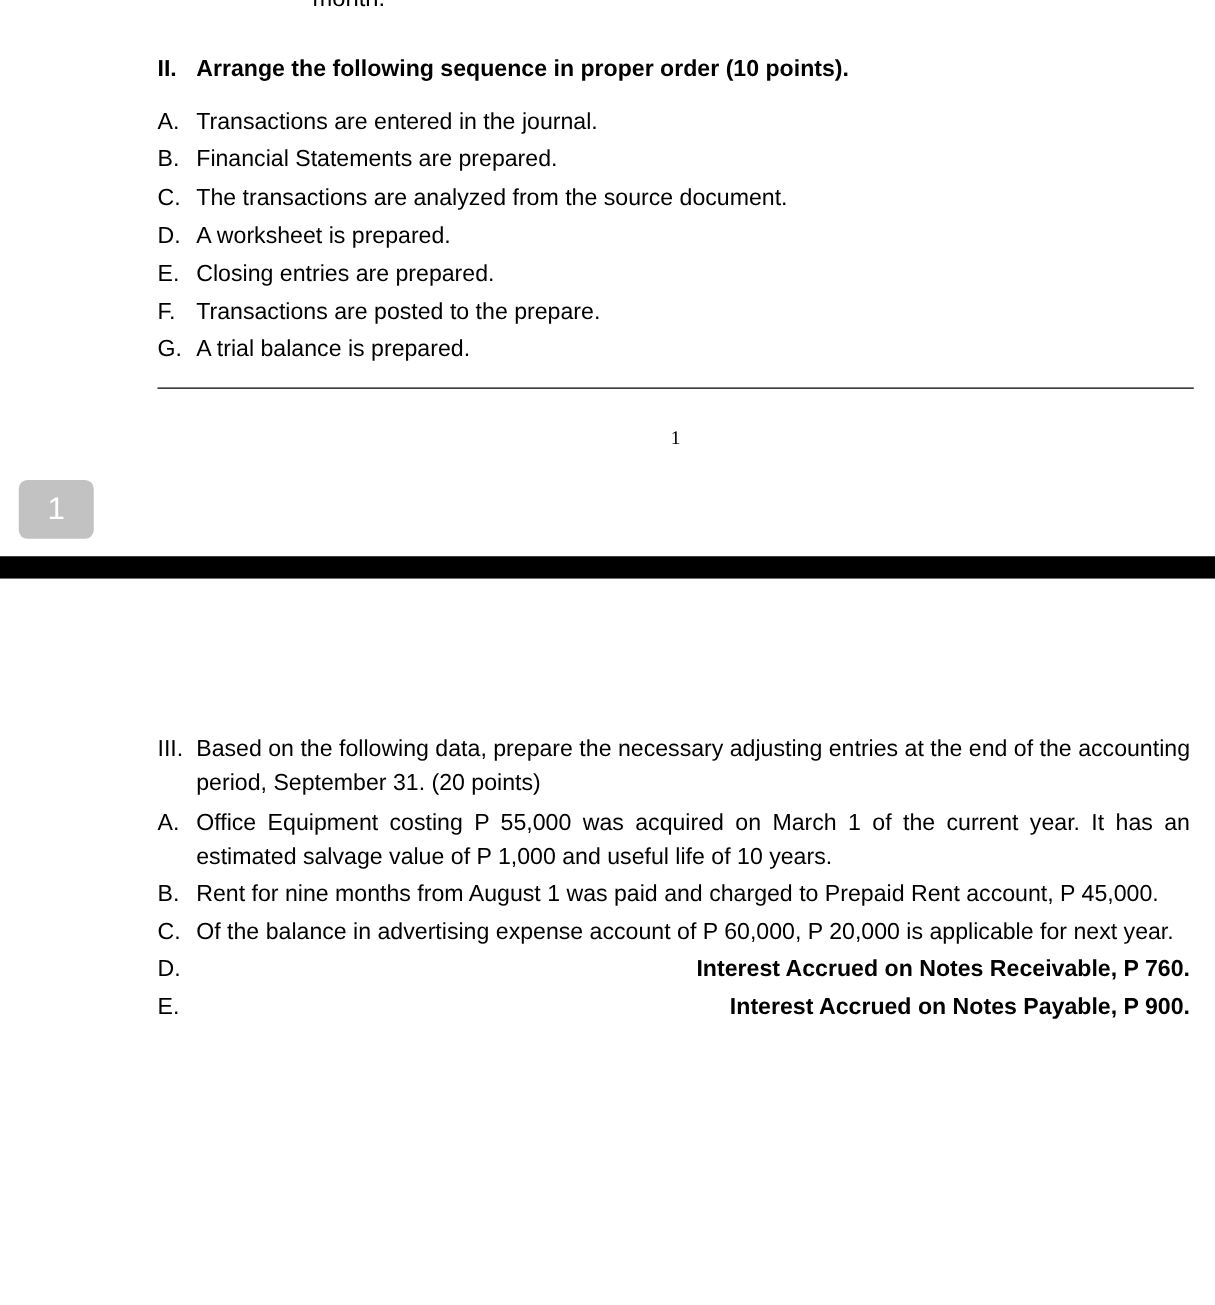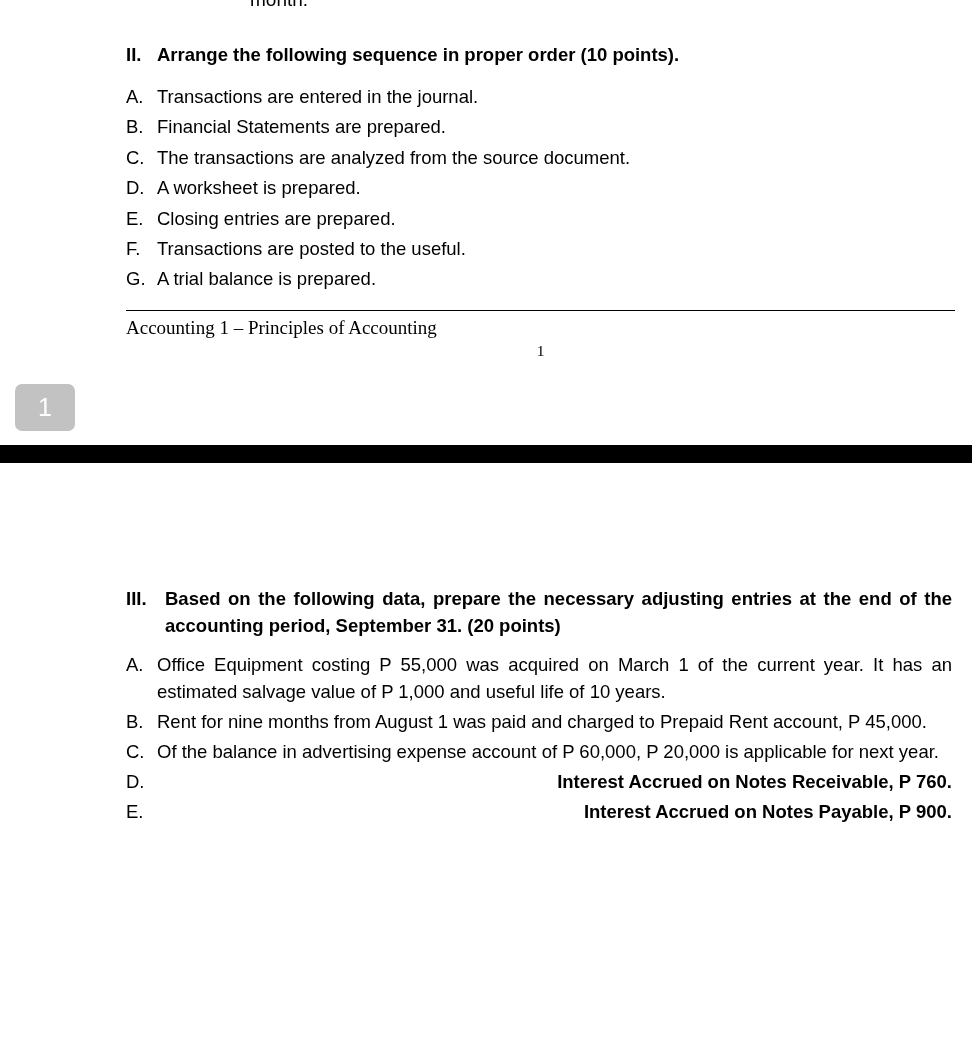--- a/index.html
+++ b/index.html
@@ -144,25 +144,24 @@
 
   .doc-body2 {
     position: absolute;
     left: 126px;
     top: 122px;
     width: 826px;
   }
 
   .q3-heading {
     display: flex;
-    font-weight: bold;
+    font-weight: normal;
     font-size: 18.5px;
     line-height: 27px;
-    margin: 0 0 12px 0;
-    gap: 8px;
+    margin: 0 0 5px 0;
   }
   .q3-heading .marker {
     width: 31px;
     flex: 0 0 31px;
   }
   .q3-heading .htext {
     flex: 1 1 auto;
     text-align: justify;
     text-justify: inter-word;
   }
@@ -223,33 +222,32 @@
         <span class="otext">A worksheet is prepared.</span>
       </div>
 
       <div class="opt-row">
         <span class="marker">E.</span>
         <span class="otext">Closing entries are prepared.</span>
       </div>
 
       <div class="opt-row">
         <span class="marker">F.</span>
-        <span class="otext">Transactions are posted to the useful.</span>
+        <span class="otext">Transactions are posted to the prepare.</span>
       </div>
 
       <div class="opt-row">
         <span class="marker">G.</span>
         <span class="otext">A trial balance is prepared.</span>
       </div>
 
     </div>
   </div>
 
   <div class="footer-rule"></div>
-  <div class="footer-title">Accounting 1 – Principles of Accounting</div>
   <div class="footer-pageno">1</div>
 
   <div class="page-badge">1</div>
 
 </div>
 
 <div id="page-separator"></div>
 
 <div id="page-two">
   <div class="doc-body2">

